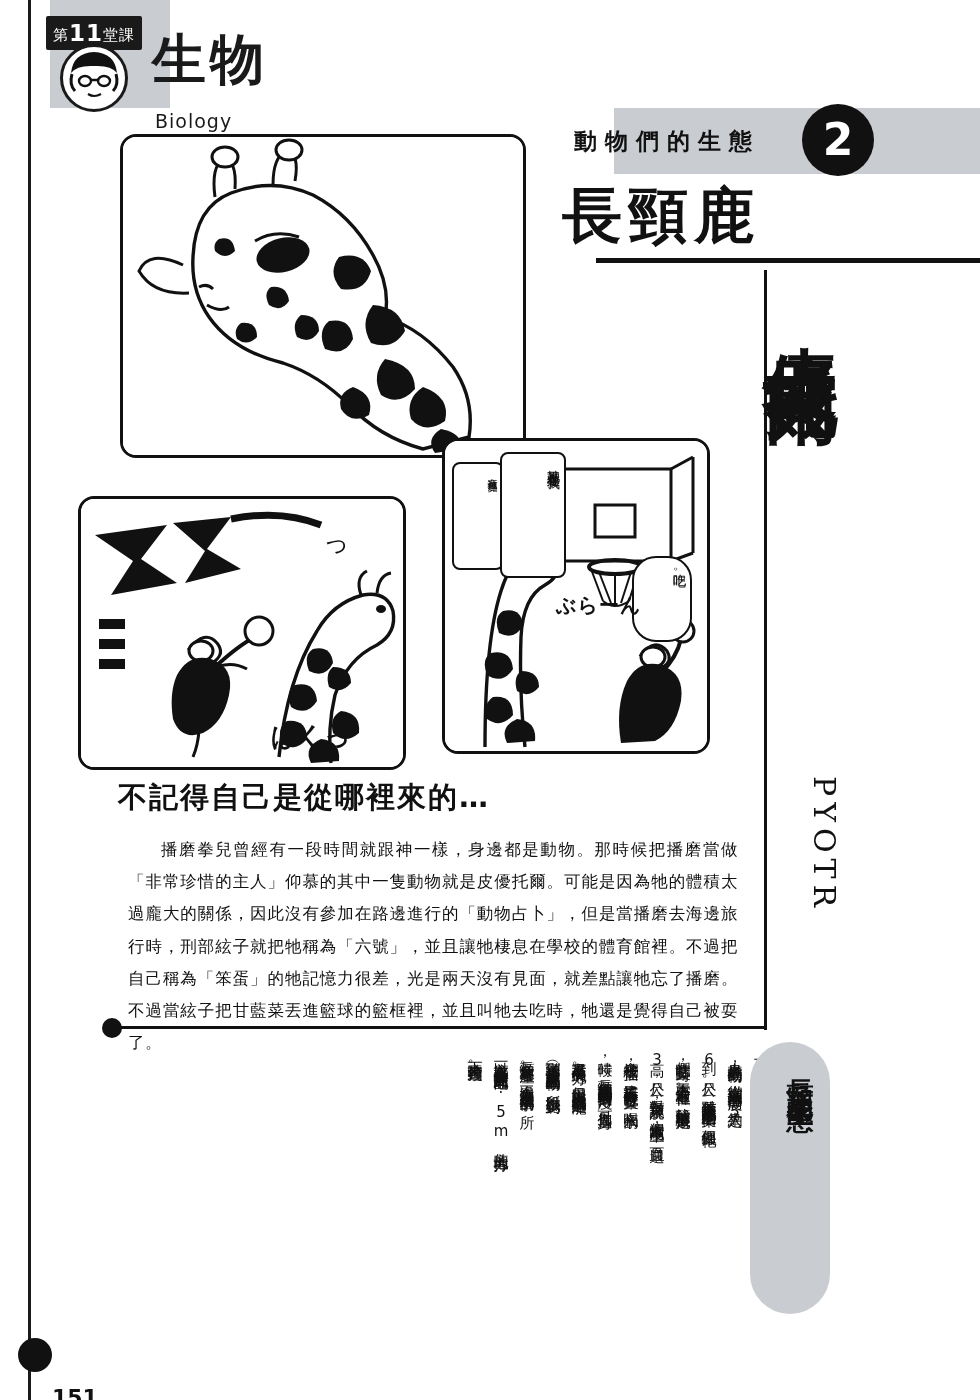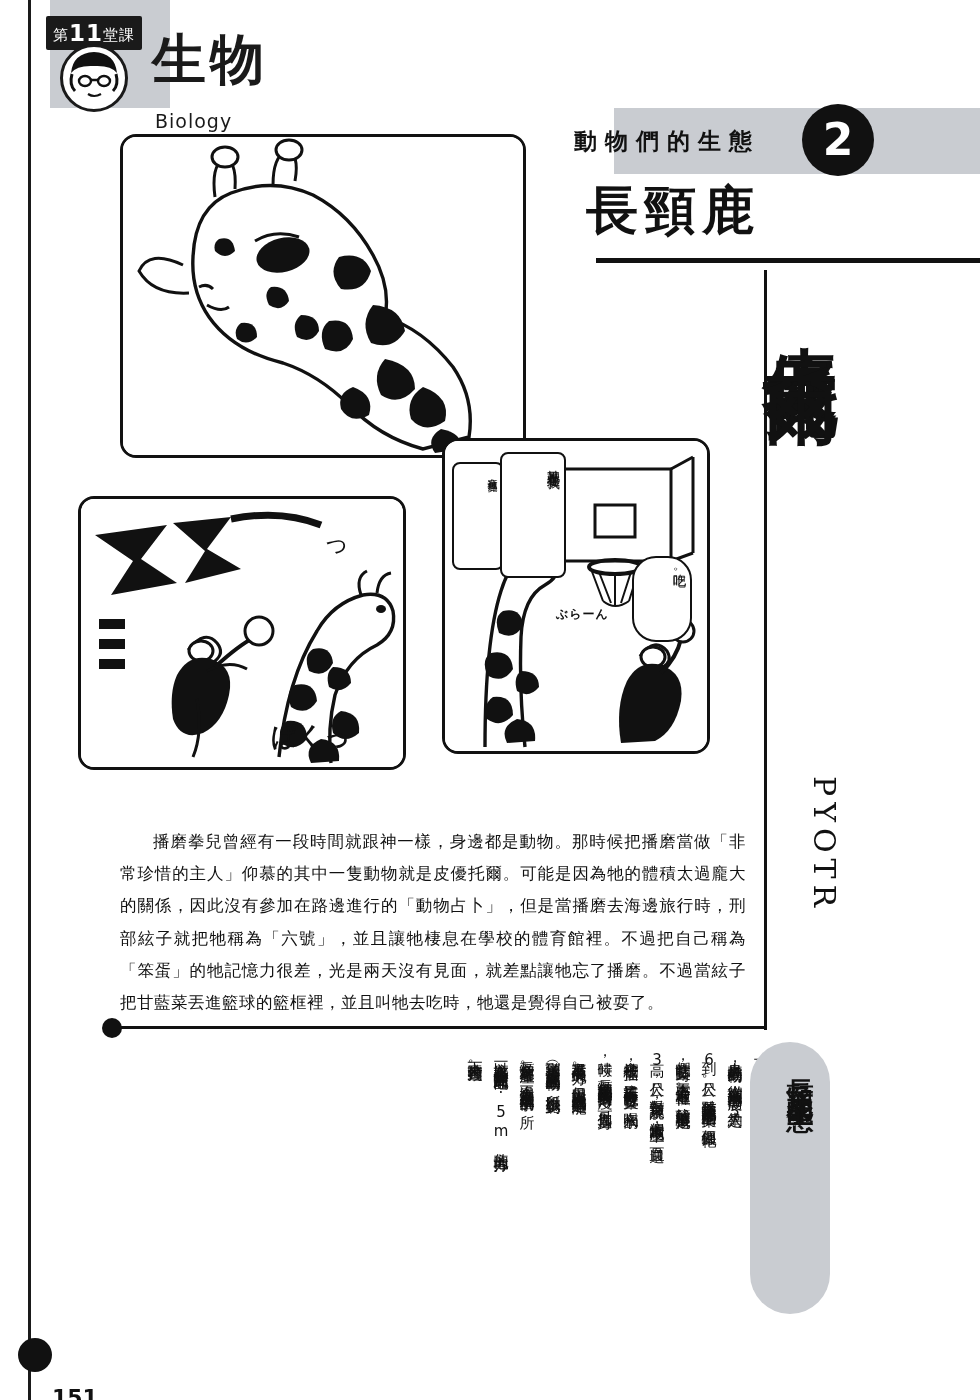--- a/index.html
+++ b/index.html
@@ -53,21 +53,21 @@
     position:absolute;right:150px;top:126px;
     font-size:23px;letter-spacing:8px;font-weight:bold;color:#111;font-family:Liberation Serif, serif;
   }
   .section-circle{
     position:absolute;right:36px;top:104px;width:72px;height:72px;border-radius:50%;
     background:#111;color:#fff;font-size:44px;font-weight:bold;
     text-align:center;line-height:72px;
   }
   .section-title{
     position:absolute;right:150px;top:176px;
-    font-size:52px;font-weight:bold;letter-spacing:6px;color:#111;
+    font-size:60px;font-weight:bold;letter-spacing:6px;color:#111;
   }
   .title-underline{
     position:absolute;left:596px;top:258px;width:384px;height:5px;background:#111;
   }
 
   
   .vert-name{
     position:absolute;right:58px;top:286px;
     writing-mode:vertical-rl;text-orientation:upright;
     font-size:74px;font-weight:bold;letter-spacing:10px;color:#111;
@@ -95,35 +95,35 @@
     position:absolute;background:#fff;border:2px solid #111;border-radius:8px;
     font-size:13px;line-height:1.15;color:#111;
     writing-mode:vertical-rl;text-orientation:upright;
     padding:6px 4px;letter-spacing:1px;
   }
   .bubble-a{left:500px;top:452px;width:54px;height:110px;}
   .bubble-b{left:452px;top:462px;width:40px;height:92px;font-size:10px;border-style:solid;}
   .bubble-c{left:632px;top:556px;width:48px;height:70px;border-radius:24px;}
 
   .sfx{position:absolute;font-weight:bold;color:#111;}
-  .sfx-burabu{left:556px;top:606px;font-size:12px;letter-spacing:1px;}
+  .sfx-burabu{left:556px;top:592px;font-size:20px;letter-spacing:1px;}
 
   
   .headline{
     position:absolute;left:118px;top:778px;
     font-size:29px;font-weight:bold;letter-spacing:2px;color:#111;
   }
 
   
   .body-h{
     position:absolute;left:120px;top:826px;width:626px;
     font-size:16.5px;line-height:1.95;letter-spacing:0.5px;color:#111;
     text-align:justify;
   }
-  .body-h p{margin:0;text-indent:2em;}
+  .body-h p{margin:8px;text-indent:2em;}
 
   
   .hr-dotline{
     position:absolute;left:118px;top:1026px;width:648px;height:3px;background:#111;
   }
   .hr-dot{
     position:absolute;left:102px;top:1018px;width:20px;height:20px;border-radius:50%;
     background:#111;
   }
   .v-rule{
@@ -302,20 +302,21 @@
       <path d="M216 232 q16 -16 20 -34" stroke="#111" stroke-width="4" fill="none"></path>
       <circle cx="238" cy="190" r="11" fill="#fff" stroke="#111" stroke-width="3"></circle>
     </svg>
   </div>
 
   <div class="bubble bubble-b">有这種感覺</div>
   <div class="bubble bubble-a">她是不是在耍我？</div>
   <div class="bubble bubble-c">吃吧。</div>
   <div class="sfx sfx-burabu">ぶらーん</div>
 
+  <div class="headline">不記得自己是從哪裡來的…</div>
   <div class="body-h">
     <p>播磨拳兒曾經有一段時間就跟神一樣，身邊都是動物。那時候把播磨當做「非常珍惜的主人」仰慕的其中一隻動物就是皮優托爾。可能是因為牠的體積太過龐大的關係，因此沒有參加在路邊進行的「動物占卜」，但是當播磨去海邊旅行時，刑部絃子就把牠稱為「六號」，並且讓牠棲息在學校的體育館裡。不過把自己稱為「笨蛋」的牠記憶力很差，光是兩天沒有見面，就差點讓牠忘了播磨。不過當絃子把甘藍菜丟進籃球的籃框裡，並且叫牠去吃時，牠還是覺得自己被耍了。</p>
   </div>
 
   <div class="hr-dotline"></div>
   <div class="hr-dot"></div>
 
   <div class="vcols">
     <div class="vcol">這是一種不適合當做寵物的動物。因為這是一種地球</div>
     <div class="vcol">上身高最高的動物，從腳底到角頂端的高度，大約是5</div>

